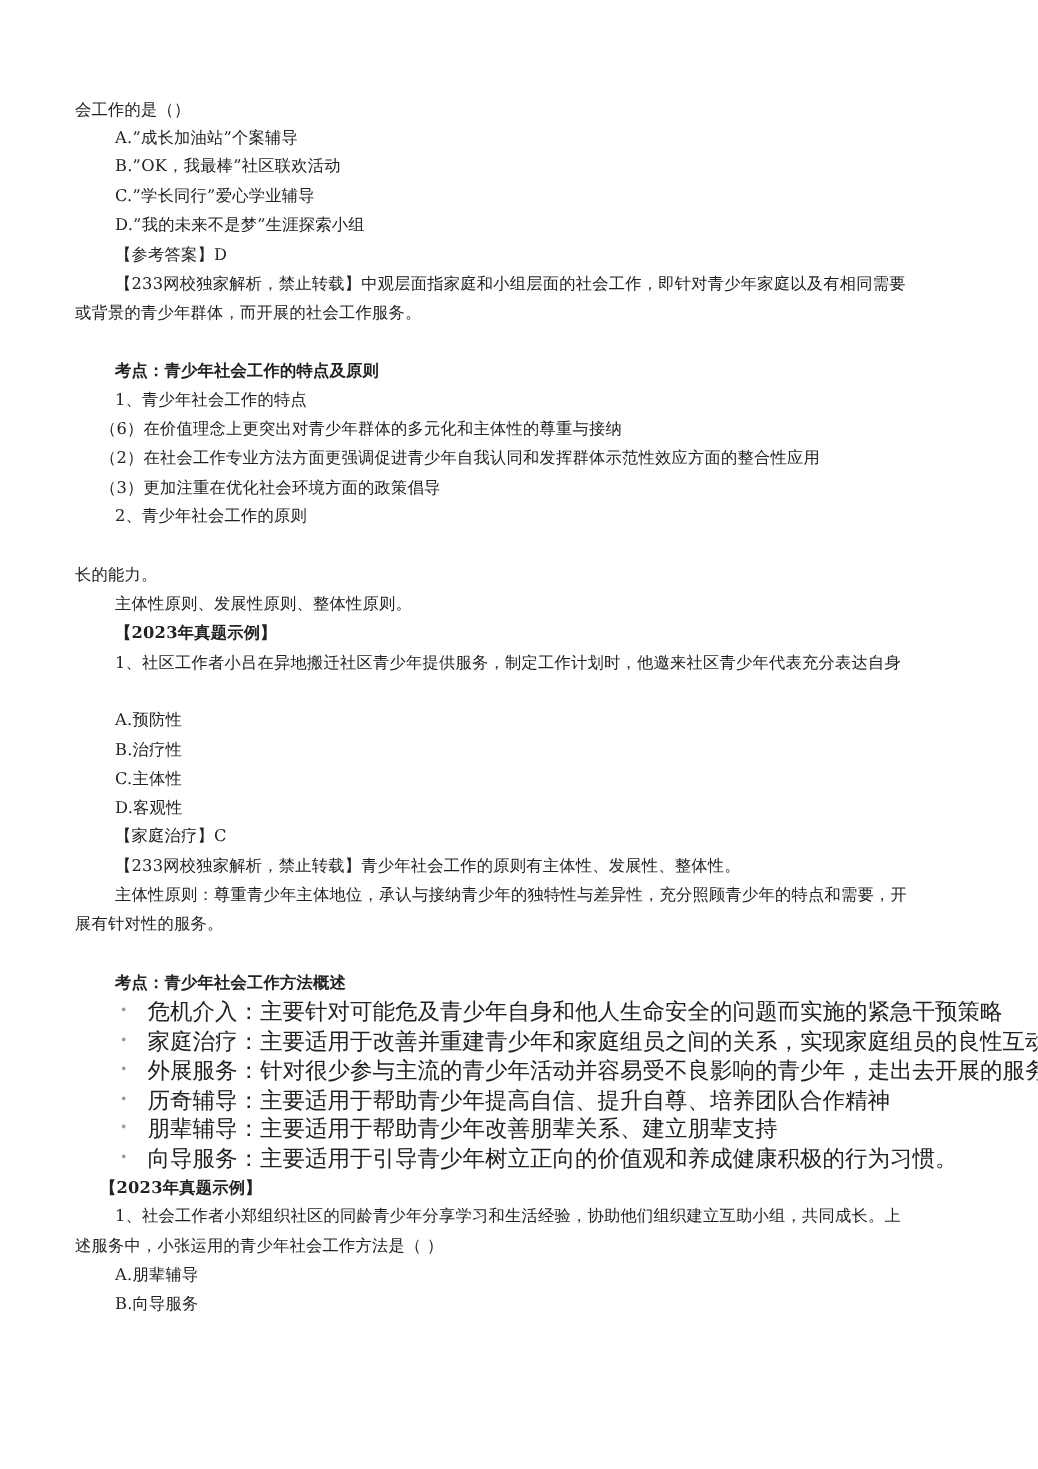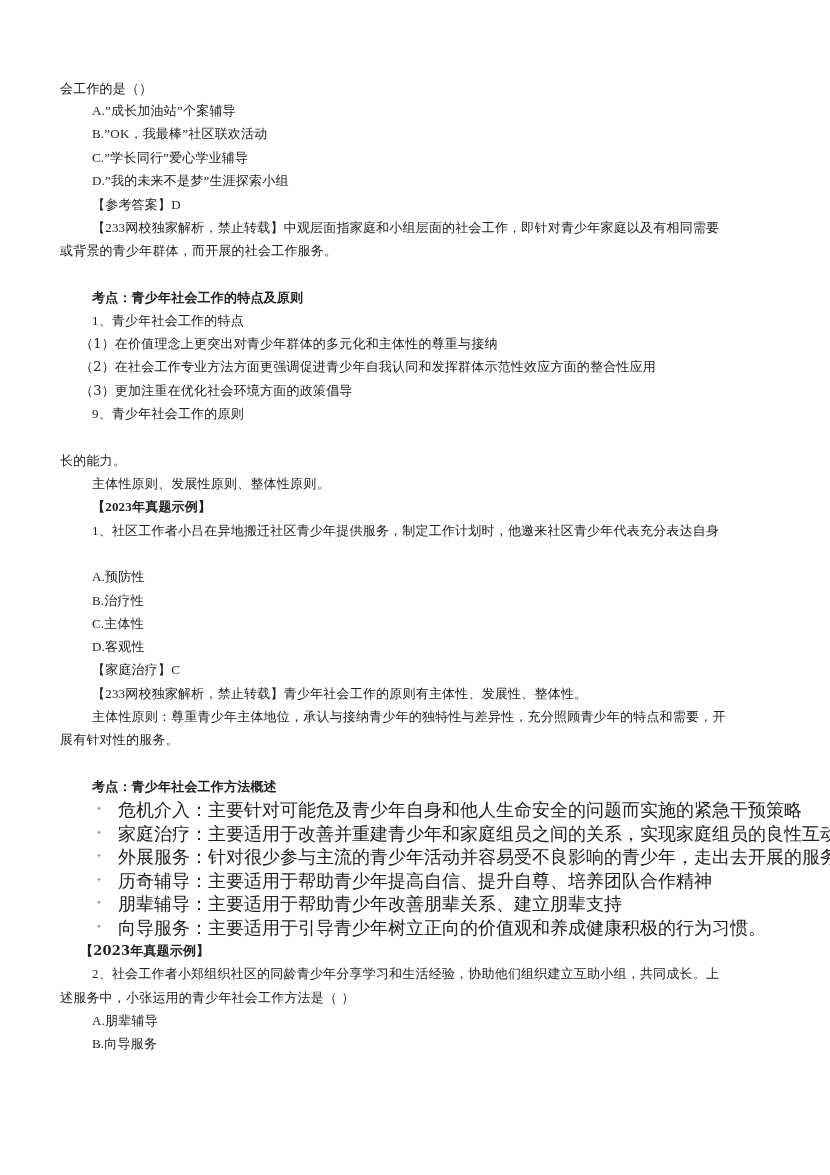--- a/index.html
+++ b/index.html
@@ -1,21 +1,21 @@
 <!DOCTYPE html>
 <html><head>
   <meta charset="utf-8">
   <style>
     html, body { margin: 0; padding: 0; background: #ffffff; }
     body { width: 830px; height: 1175px; position: relative; overflow: hidden;
       font-family: "DejaVu Serif", "Liberation Serif", serif; color: #222222; }
     .page { position: absolute; left: 0; top: 0; width: 830px; height: 1175px; }
     .line { position: absolute; font-size: 13px; line-height: 18px; white-space: nowrap; letter-spacing: 0.2px; }
     .l0 { left: 60px; }
-    .l1 { left: 92px; font-family: Liberation Serif, serif; }
+    .l1 { left: 92px; }
     .l2 { left: 80px; }
     .bold { font-weight: bold; }
     .bullet { position: absolute; left: 96px; font-size: 10px; color: #9a9a9a; }
     .btext { position: absolute; left: 118px; font-size: 18px; line-height: 18px; white-space: nowrap; }
   </style>
 </head>
 <body>
 
 <div class="page">
 
@@ -23,24 +23,24 @@
   <div class="line l1" style="top:102px">A.”成长加油站”个案辅导</div>
   <div class="line l1" style="top:125px">B.”OK，我最棒”社区联欢活动</div>
   <div class="line l1" style="top:149px">C.”学长同行”爱心学业辅导</div>
   <div class="line l1" style="top:172px">D.”我的未来不是梦”生涯探索小组</div>
   <div class="line l1" style="top:196px">【参考答案】D</div>
   <div class="line l1" style="top:219px">【233网校独家解析，禁止转载】中观层面指家庭和小组层面的社会工作，即针对青少年家庭以及有相同需要</div>
   <div class="line l0" style="top:242px">或背景的青少年群体，而开展的社会工作服务。</div>
 
   <div class="line l1 bold" style="top:289px">考点：青少年社会工作的特点及原则</div>
   <div class="line l1" style="top:312px">1、青少年社会工作的特点</div>
-  <div class="line l2" style="top:335px">（1）在价值理念上更突出对青少年群体的多元化和主体性的尊重与接纳</div>
+  <div class="line l2" style="top:335px">（6）在价值理念上更突出对青少年群体的多元化和主体性的尊重与接纳</div>
   <div class="line l2" style="top:358px">（2）在社会工作专业方法方面更强调促进青少年自我认同和发挥群体示范性效应方面的整合性应用</div>
   <div class="line l2" style="top:382px">（3）更加注重在优化社会环境方面的政策倡导</div>
-  <div class="line l1" style="top:405px">9、青少年社会工作的原则</div>
+  <div class="line l1" style="top:405px">2、青少年社会工作的原则</div>
   <div class="line l0" style="top:452px">长的能力。</div>
   <div class="line l1" style="top:475px">主体性原则、发展性原则、整体性原则。</div>
   <div class="line l1 bold" style="top:498px">【2023年真题示例】</div>
   <div class="line l1" style="top:522px">1、社区工作者小吕在异地搬迁社区青少年提供服务，制定工作计划时，他邀来社区青少年代表充分表达自身</div>
   <div class="line l1" style="top:568px">A.预防性</div>
   <div class="line l1" style="top:592px">B.治疗性</div>
   <div class="line l1" style="top:615px">C.主体性</div>
   <div class="line l1" style="top:638px">D.客观性</div>
   <div class="line l1" style="top:661px">【家庭治疗】C</div>
   <div class="line l1" style="top:685px">【233网校独家解析，禁止转载】青少年社会工作的原则有主体性、发展性、整体性。</div>
@@ -58,18 +58,18 @@
     <div class="btext" style="top:848px">外展服务：针对很少参与主流的青少年活动并容易受不良影响的青少年，走出去开展的服务</div>
     <div class="bullet" style="top:874px">•</div>
     <div class="btext" style="top:872px">历奇辅导：主要适用于帮助青少年提高自信、提升自尊、培养团队合作精神</div>
     <div class="bullet" style="top:897px">•</div>
     <div class="btext" style="top:895px">朋辈辅导：主要适用于帮助青少年改善朋辈关系、建立朋辈支持</div>
     <div class="bullet" style="top:921px">•</div>
     <div class="btext" style="top:919px">向导服务：主要适用于引导青少年树立正向的价值观和养成健康积极的行为习惯。</div>
   </div>
 
   <div class="line l2 bold" style="top:942px">【2023年真题示例】</div>
-  <div class="line l1" style="top:965px">2、社会工作者小郑组织社区的同龄青少年分享学习和生活经验，协助他们组织建立互助小组，共同成长。上</div>
+  <div class="line l1" style="top:965px">1、社会工作者小郑组织社区的同龄青少年分享学习和生活经验，协助他们组织建立互助小组，共同成长。上</div>
   <div class="line l0" style="top:989px">述服务中，小张运用的青少年社会工作方法是（    ）</div>
   <div class="line l1" style="top:1012px">A.朋辈辅导</div>
   <div class="line l1" style="top:1035px">B.向导服务</div>
 
 </div>
 
 </body></html>

